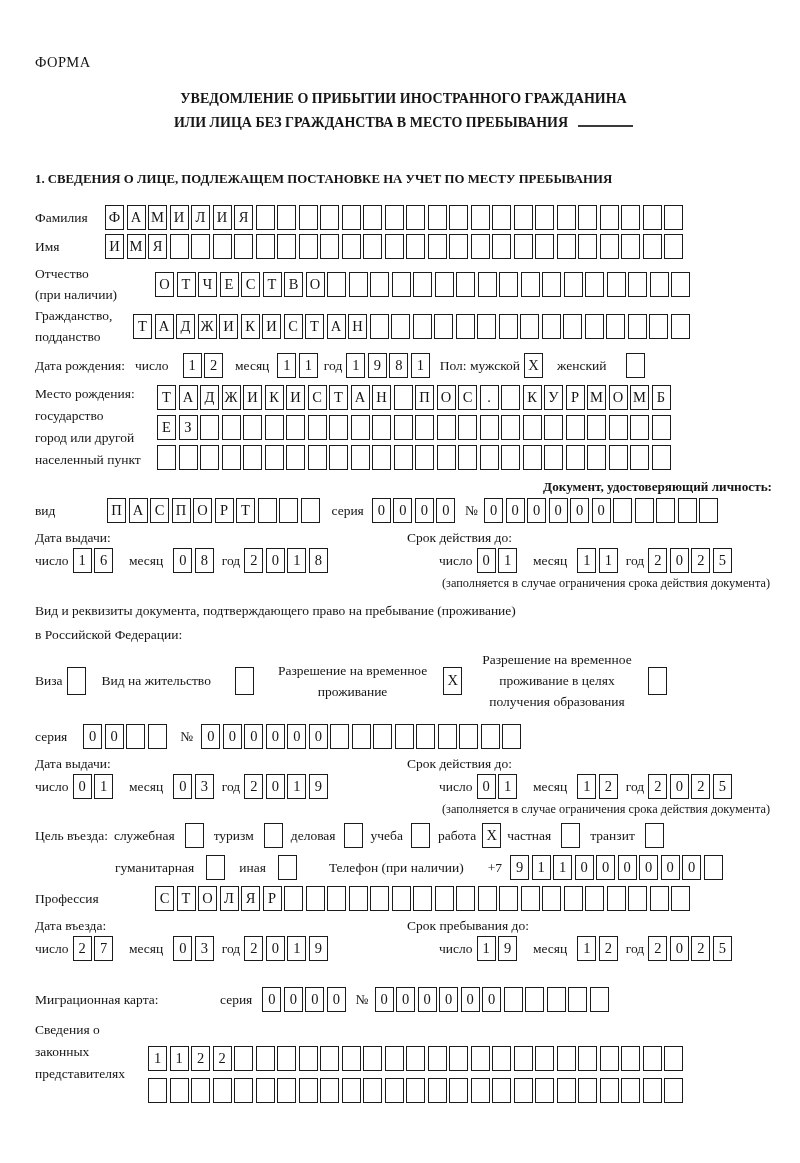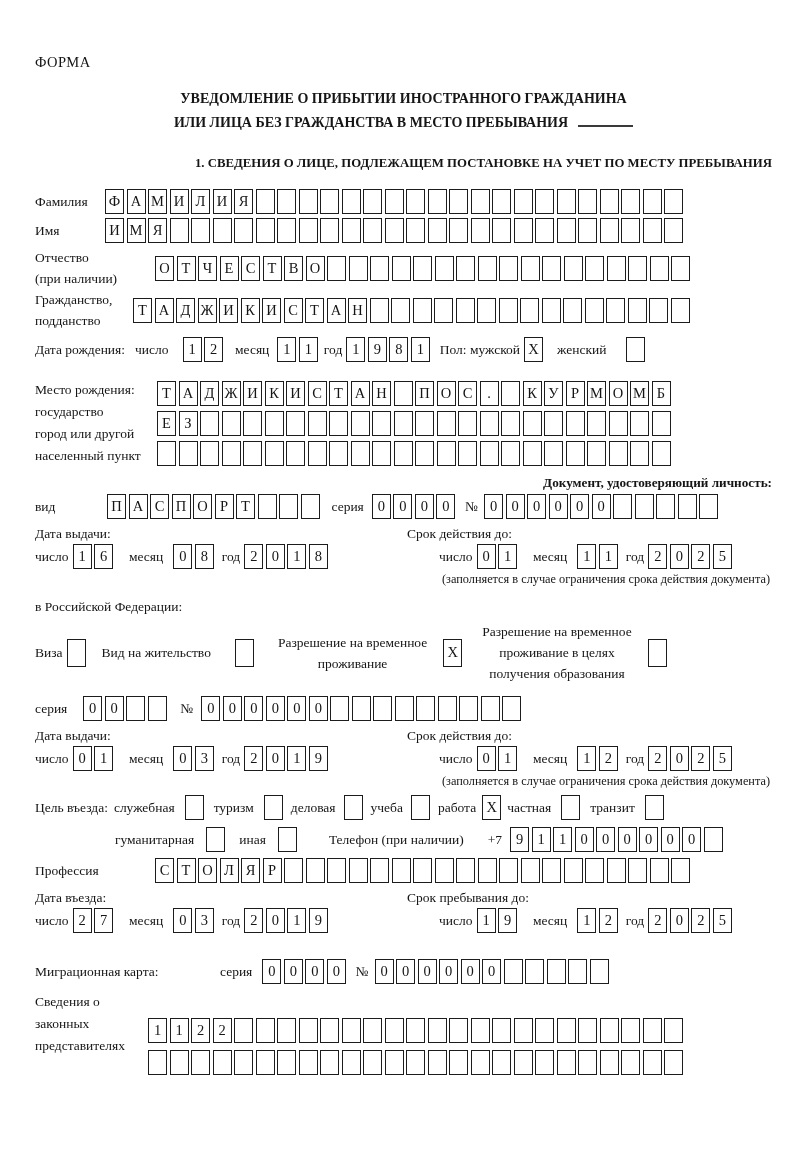--- a/index.html
+++ b/index.html
@@ -5,21 +5,21 @@
   *{box-sizing:border-box;margin:0;padding:0}
   body{width:800px;height:1163px;margin:0;background:#ffffff;color:#151515;
        font-family:"Liberation Serif",serif;overflow:hidden}
   .page{padding:44px 28px 0 35px;position:relative;width:800px;height:1163px}
   
   .annex{margin-left:585px;font-size:13px;line-height:25px}
   .annex .ed{font-size:11.5px;line-height:20px;margin-top:4px}
   .forma{text-align:left;padding-right:8px;font-weight:normal;font-size:14.5px;margin-top:10px;letter-spacing:.4px}
   .title{text-align:center;font-weight:bold;font-size:14px;line-height:24px;margin-top:16px}
   .uline{display:inline-block;width:55px;border-bottom:2.5px solid #3a3a3a;height:.9em;margin-left:10px;vertical-align:baseline}
-  .sec{font-weight:bold;font-size:12.8px;margin-top:21px;text-align:right;white-space:nowrap}
+  .sec{font-weight:bold;font-size:12.8px;margin-top:37px;text-align:left;white-space:nowrap}
   
   .frow{display:flex;align-items:center;margin-top:4px}
   .top{align-items:center}
   .cells{display:flex;gap:2.5px;flex:none}
   .cell{flex:none;width:19px;height:25px;border:1.5px solid #1c1c1c;display:flex;align-items:center;
         justify-content:center;font-size:14.5px;background:#fff}
   .lbl{font-size:13.5px;flex:none;white-space:nowrap}
   .lbl2{font-size:13.5px;line-height:21px;flex:none}
   .stack{display:flex;flex-direction:column;gap:5px}
   .chead{text-align:right;font-weight:bold;font-size:13.2px;margin-top:8px}
@@ -200,21 +200,21 @@
         <span class="cell">9</span>
         <span class="cell">8</span>
         <span class="cell">1</span>
       </span>
     <span class="lbl ml10">Пол: мужской</span>
     <span class="cell ml4">X</span>
     <span class="lbl ml14">женский</span>
     <span class="cell ml20"></span>
   </div>
 
-  <div class="frow top" style="margin-top:17px">
+  <div class="frow top" style="margin-top:5px">
     <span class="lbl2" style="width:122px;line-height:22px">
       <span>Место рождения:</span><br>
       <span>государство</span><br>
       <span>город или другой</span><br>
       <span>населенный пункт</span>
     </span>
     <span class="stack">
       <span class="cells">
           <span class="cell">Т</span>
           <span class="cell">А</span>
@@ -376,20 +376,21 @@
             <span class="cell">0</span>
             <span class="cell">2</span>
             <span class="cell">5</span>
           </span>
       </div>
     </div>
   </div>
   <div class="note-r">(заполняется в случае ограничения срока действия документа)</div>
 
   <div class="intro">
+    <div>Вид и реквизиты документа, подтверждающего право на пребывание (проживание)</div>
     <div>в Российской Федерации:</div>
   </div>
   <div class="frow top" style="margin-top:2px">
     <span class="lbl">Виза</span>
     <span class="cell ml4" style="height:28px"></span>
     <span class="lbl ml16">Вид на жительство</span>
     <span class="cell ml24" style="height:28px"></span>
     <span class="opt-label ml24">
       <span>Разрешение на временное</span><br>
       <span>проживание</span>

